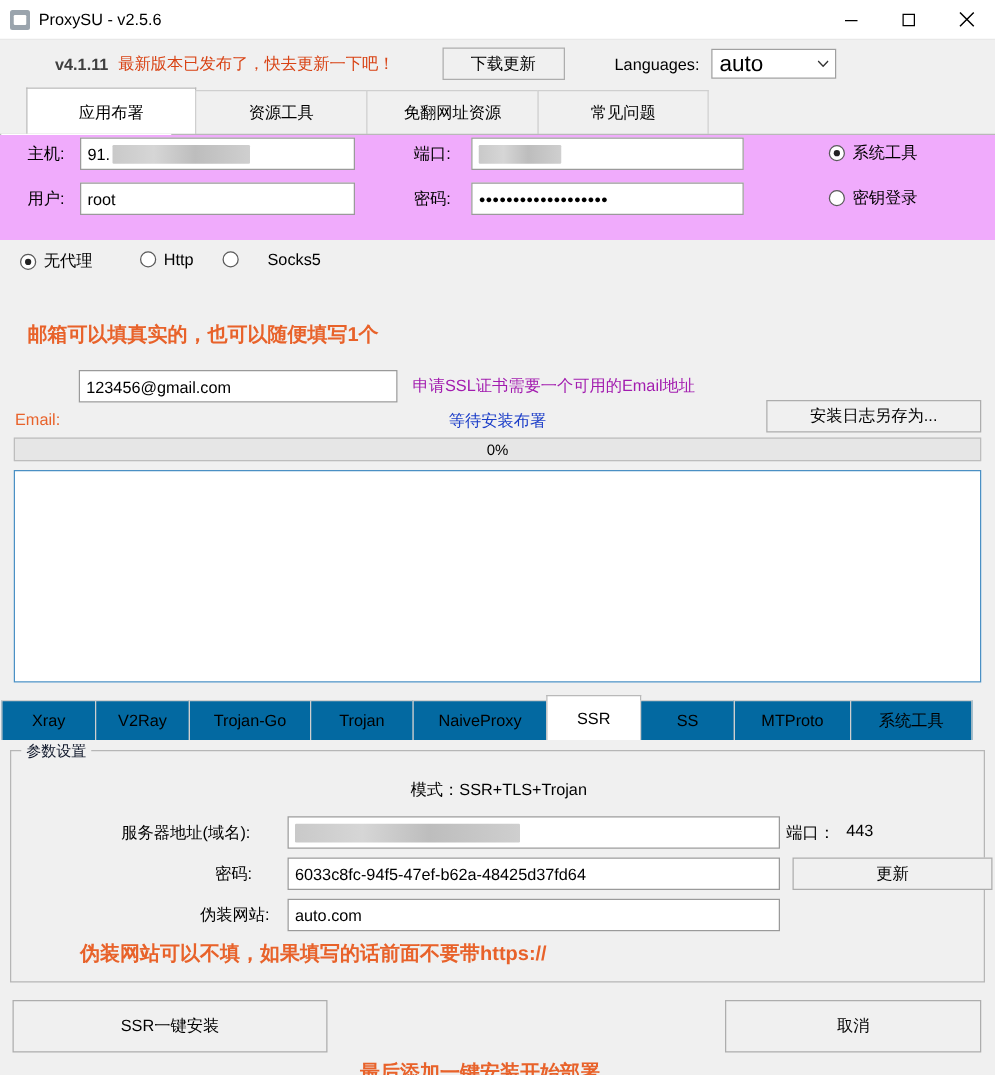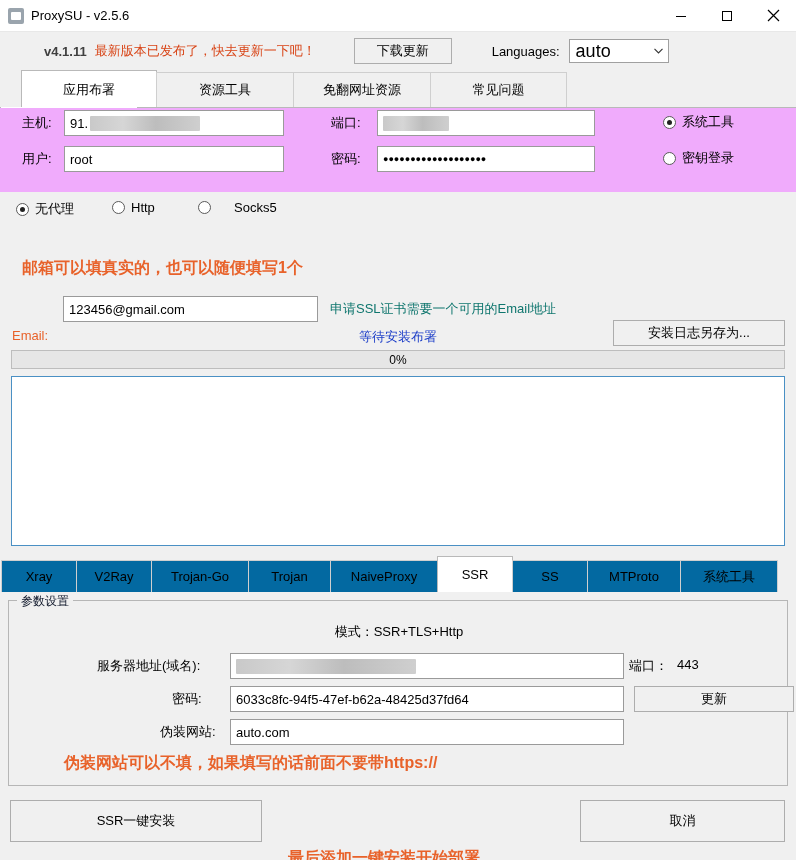--- a/index.html
+++ b/index.html
@@ -188,21 +188,21 @@
     gap: 6px;
     font-size: 13px;
   }
 
   .note-orange {
     color: #e8622a;
     font-weight: bold;
     font-size: 16px;
   }
   .note-red {
-    color: #0f766e;
+    color: #a21caf;
     font-size: 13px;
   }
   .note-blue {
     color: #1a3cc8;
     font-size: 13px;
   }
 
   .email-label { color: #e8622a; font-size: 13px; }
 
   .progress-outer {
@@ -373,21 +373,21 @@
 
 <div style="position:relative;height:34px;">
   <div class="abs radio-item" style="left:16px;top:8px;">
     <span class="radio on"></span>
     <span>无代理</span>
   </div>
   <div class="abs radio-item" style="left:112px;top:8px;">
     <span class="radio"></span>
     <span>Http</span>
   </div>
-  <div class="abs radio-item" style="left:198px;top:8px;gap:23px;">
+  <div class="abs radio-item" style="left:178px;top:8px;gap:23px;">
     <span class="radio"></span>
     <span>Socks5</span>
   </div>
 </div>
 
 <div style="position:relative;height:90px;">
   <div class="abs note-orange" style="left:22px;top:32px;">邮箱可以填真实的，也可以随便填写1个</div>
   <div class="abs email-label" style="left:12px;top:74px;margin-top:28px;">Email:</div>
   <div class="abs inp" style="left:63px;top:70px;width:255px;">
     <span>123456@gmail.com</span>
@@ -432,21 +432,21 @@
     </div>
   <div class="btab" style="width:98px;padding:0;">
       <span>系统工具</span>
     </div>
 </div>
 
 <div class="group" style="margin:8px 8px 0 8px;height:186px;position:relative;">
   <div class="group-title">参数设置</div>
 
   <div class="abs" style="left:0;top:22px;width:780px;text-align:center;">
-    <span class="mode-text">模式：</span><span class="mode-text">SSR+TLS+Http</span>
+    <span class="mode-text">模式：</span><span class="mode-text">SSR+TLS+Trojan</span>
   </div>
 
   <div class="abs" style="left:88px;top:56px;">服务器地址(域名):</div>
   <div class="abs inp" style="left:221px;top:52px;width:394px;">
     <div class="blur" style="width:180px;"></div>
   </div>
   <div class="abs" style="left:620px;top:56px;">端口：</div>
   <div class="abs" style="left:668px;top:56px;">443</div>
 
   <div class="abs" style="left:163px;top:89px;">密码:</div>

